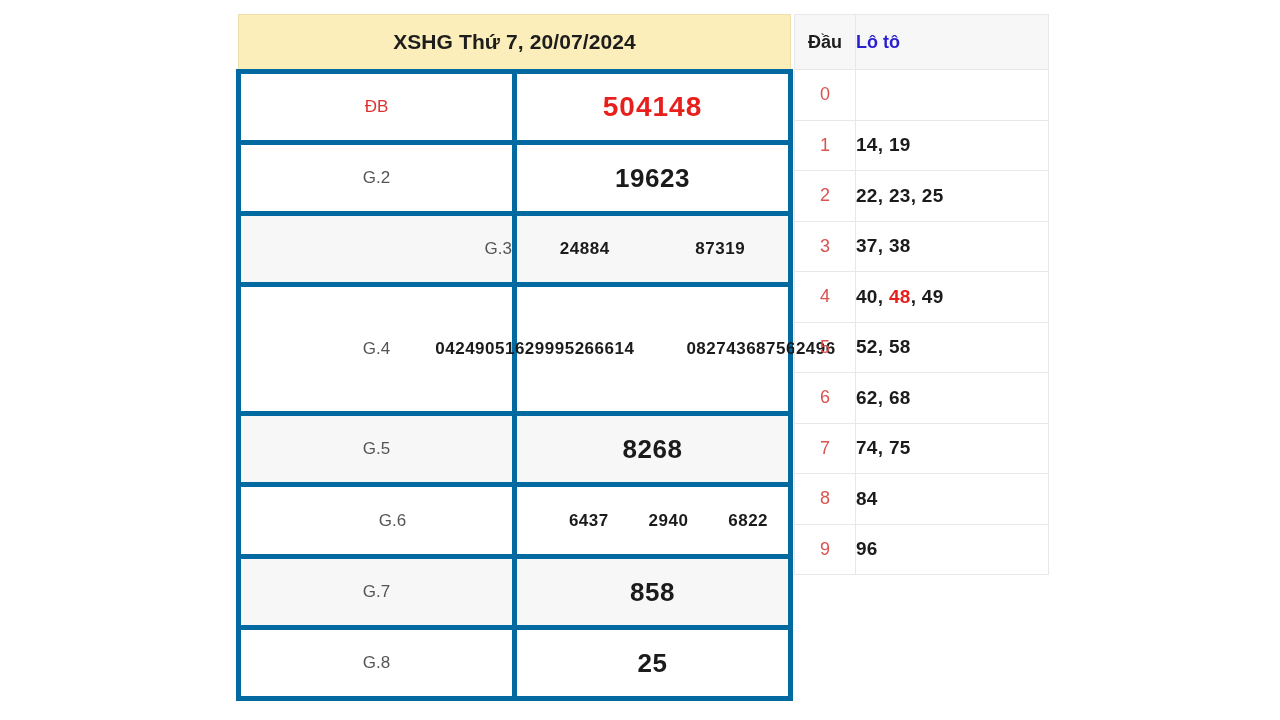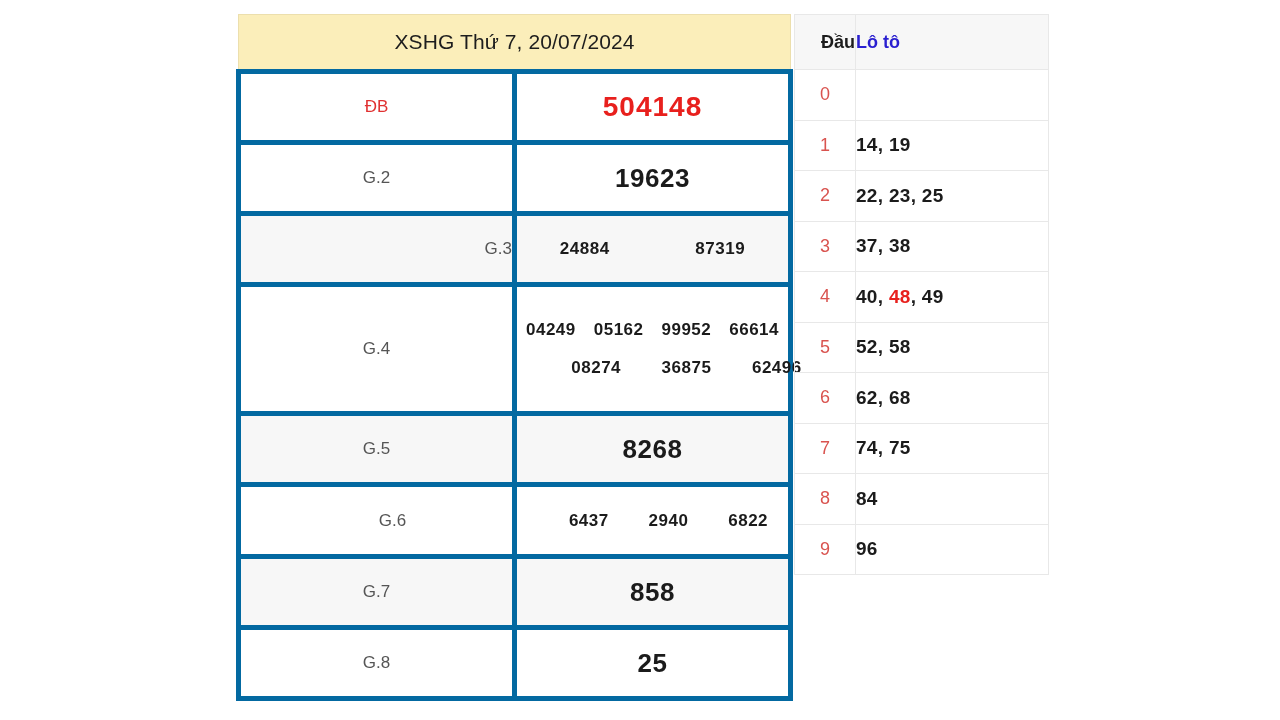--- a/index.html
+++ b/index.html
@@ -35,21 +35,21 @@
     padding: 0;
     vertical-align: middle;
   }
 
   .result-head th {
     background: #fbeeba;
     border: 1px solid #ecdfad;
     height: 54px;
     text-align: center;
     font-size: 21px;
-    font-weight: normal;
+    font-weight: bold;
     color: #1d1d1d;
     letter-spacing: 0.1px;
   }
 
   .prize-label {
     width: 57px;
     text-align: center;
     font-size: 17px;
     color: #555555;
     font-weight: normal;
@@ -91,21 +91,21 @@
   tr.r-g2   td { height: 66px; }
   tr.r-g3   td { height: 66px; text-align: right; }
   tr.r-g4   td { height: 124px; }
   tr.r-g5   td { height: 66px; }
   tr.r-g6   td { height: 67px; padding-left: 32px; }
   tr.r-g7   td { height: 66px; }
   tr.r-g8   td { height: 66px; }
 
   .g4-stack {
     display: flex;
-    flex-direction: column;
+    flex-direction: row;
     justify-content: center;
     gap: 18px;
     width: 100%;
   }
   .g4-stack .num-line.second {
     padding: 0 34px;
   }
 
   
   .loto-table {
@@ -125,21 +125,21 @@
   }
   .loto-table thead th {
     background: #f7f7f7;
     height: 54px;
     font-size: 18px;
     font-weight: bold;
   }
   .loto-head-dau {
     width: 60px;
     color: #1d1d1d;
-    text-align: right;
+    text-align: center;
   }
   .loto-head-loto {
     color: #2a1fd0;
     text-align: left;
   }
   .loto-table tbody tr td { height: 49.5px; }
   .dau-cell {
     width: 60px;
     text-align: center;
     font-size: 18px;

